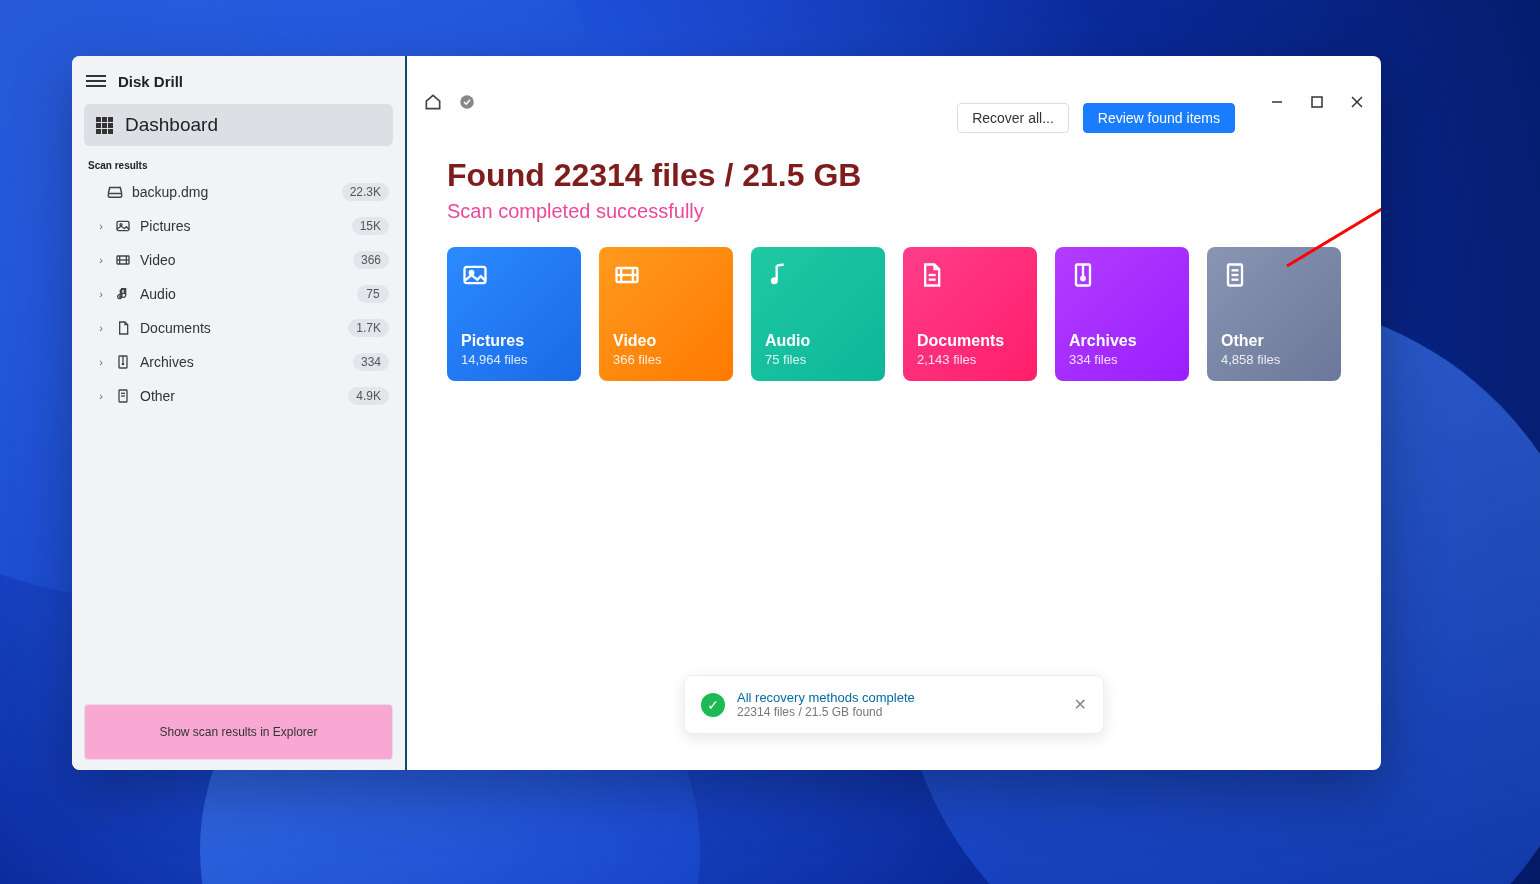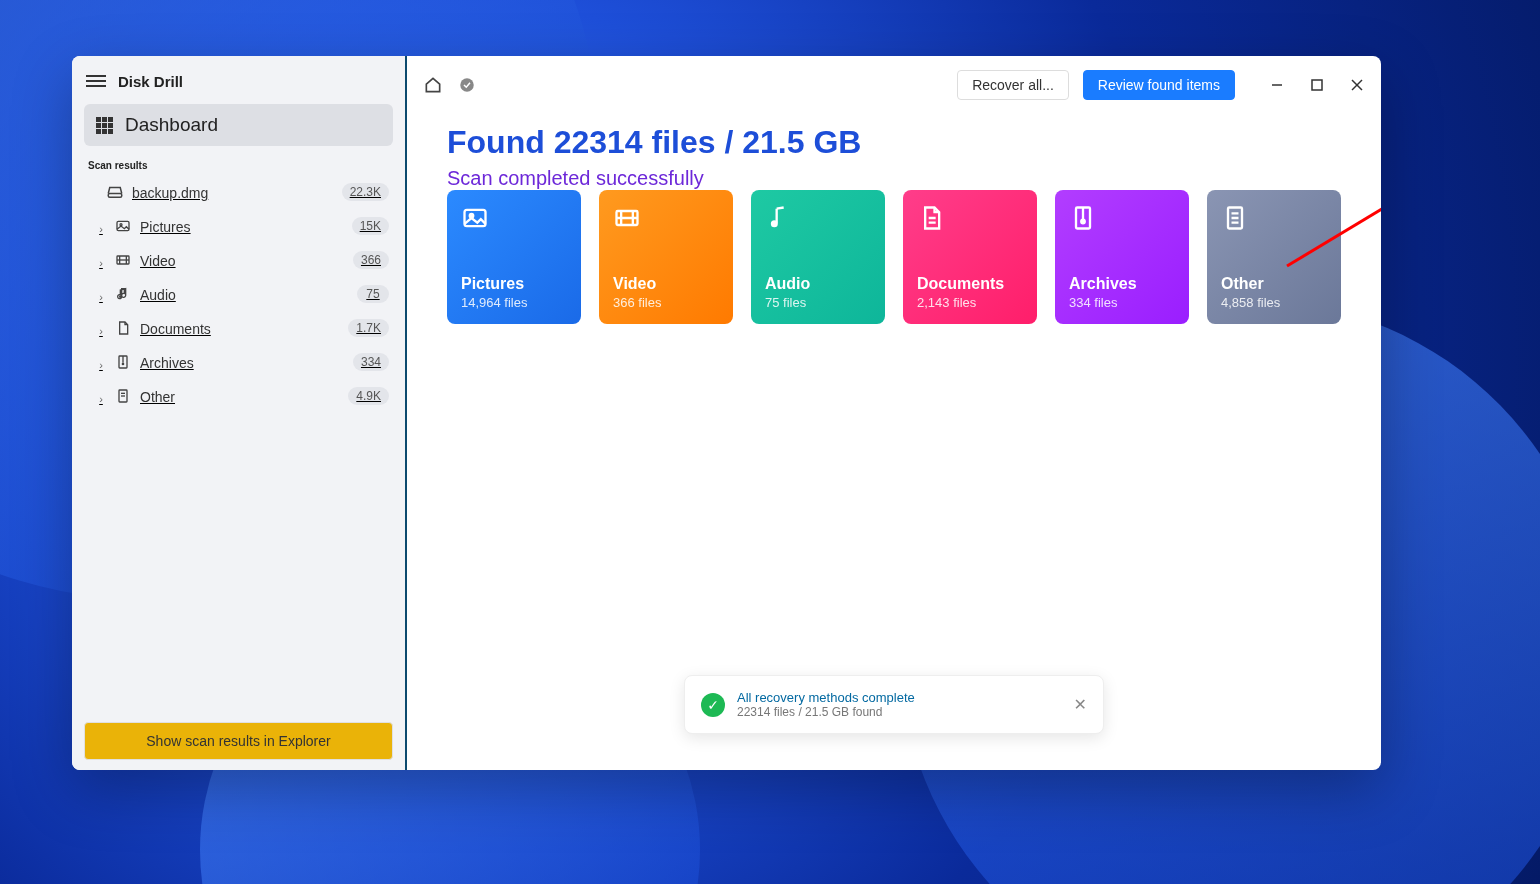--- a/index.html
+++ b/index.html
@@ -32,55 +32,55 @@
   .nav-item {
     margin: 4px 12px; padding: 10px 12px; border-radius: 6px;
     display: flex; align-items: center; gap: 12px; cursor: pointer;
   }
   .nav-item.active { background: #dddfe4; }
   .grid-icon { display: grid; grid-template-columns: repeat(3,5px); gap: 1px; }
   .grid-icon span { width: 5px; height: 5px; background: #333; }
   .nav-label { font-size: 19px; color: #222; }
   .section-header { padding: 10px 16px 4px 16px; font-weight: 600; font-size: 10px; color: #222; }
   .tree-item {
-    display: flex; align-items: flex-end; padding: 8px 16px; cursor: pointer; gap: 8px; text-decoration: underline;
+    display: flex; align-items: center; padding: 8px 16px; cursor: pointer; gap: 8px;
   }
   .tree-item.child { padding-left: 24px; }
   .chevron { width: 10px; text-align: center; color: #666; font-size: 11px; }
   .tree-icon { width: 18px; height: 18px; display: flex; align-items: center; justify-content: center; }
   .tree-label { font-size: 14px; color: #333; flex: 1; }
   .badge {
     background: #e3e5ea; color: #555; font-size: 12px; padding: 2px 8px;
     border-radius: 10px; min-width: 32px; text-align: center;
   }
   .sidebar-footer {
     margin-top: auto; padding: 10px 12px;
   }
   .explorer-btn {
-    width: 100%; background: #eab308; border: 1px solid #e0e0e0; padding: 10px;
-    border-radius: 4px; font-size: 14px; cursor: pointer; color: #333;
+    width: 100%; background: #f9a8d4; border: 1px solid #e0e0e0; padding: 20px;
+    border-radius: 4px; font-size: 12px; cursor: pointer; color: #333;
   }
 
   .main { flex: 1; display: flex; flex-direction: column; position: relative; }
   .toolbar {
     display: flex; align-items: center; padding: 14px 16px; gap: 14px;
   }
   .tb-icon { width: 20px; height: 20px; cursor: pointer; color: #555; display: flex; align-items: center; justify-content: center; }
   .spacer { flex: 1; }
   .btn {
     padding: 6px 14px; border-radius: 4px; font-size: 14px; cursor: pointer;
-    border: 1px solid #ddd; background: #fff; color: #333;
+    border: 1px solid #ddd; background: #fff; color: #333; margin-top: 33px;
   }
   .btn.primary { background: #1a7cff; color: #fff; border-color: #1a7cff; }
   .win-controls { display: flex; gap: 24px; margin-left: 20px; }
   .win-btn { width: 16px; height: 16px; cursor: pointer; display: flex; align-items: center; justify-content: center; color: #333; }
 
   .content { padding: 0 40px 40px 40px; }
-  .headline { font-size: 32px; font-weight: 700; color: #1d4ed8; margin-top: 10px; }
-  .subhead { font-size: 20px; color: #6d28d9; margin-top: 6px; }
+  .headline { font-size: 32px; font-weight: 700; color: #7f1d1d; margin-top: 10px; }
+  .subhead { font-size: 20px; color: #ec4899; margin-top: 6px; margin-bottom: 24px; }
   .cards { display: flex; gap: 18px; }
   .card {
     width: 134px; height: 134px; border-radius: 8px; padding: 14px; color: #fff;
     display: flex; flex-direction: column; cursor: pointer;
   }
   .card-icon { width: 28px; height: 28px; margin-bottom: auto; }
   .card-title { font-weight: 600; font-size: 16px; margin-top: 8px; }
   .card-sub { font-size: 13px; opacity: 0.85; margin-top: 2px; }
   .card.pictures { background: linear-gradient(135deg, #2b8aff, #1a6ae8); }
   .card.video { background: linear-gradient(135deg, #ff9a1f, #ff7a00); }

